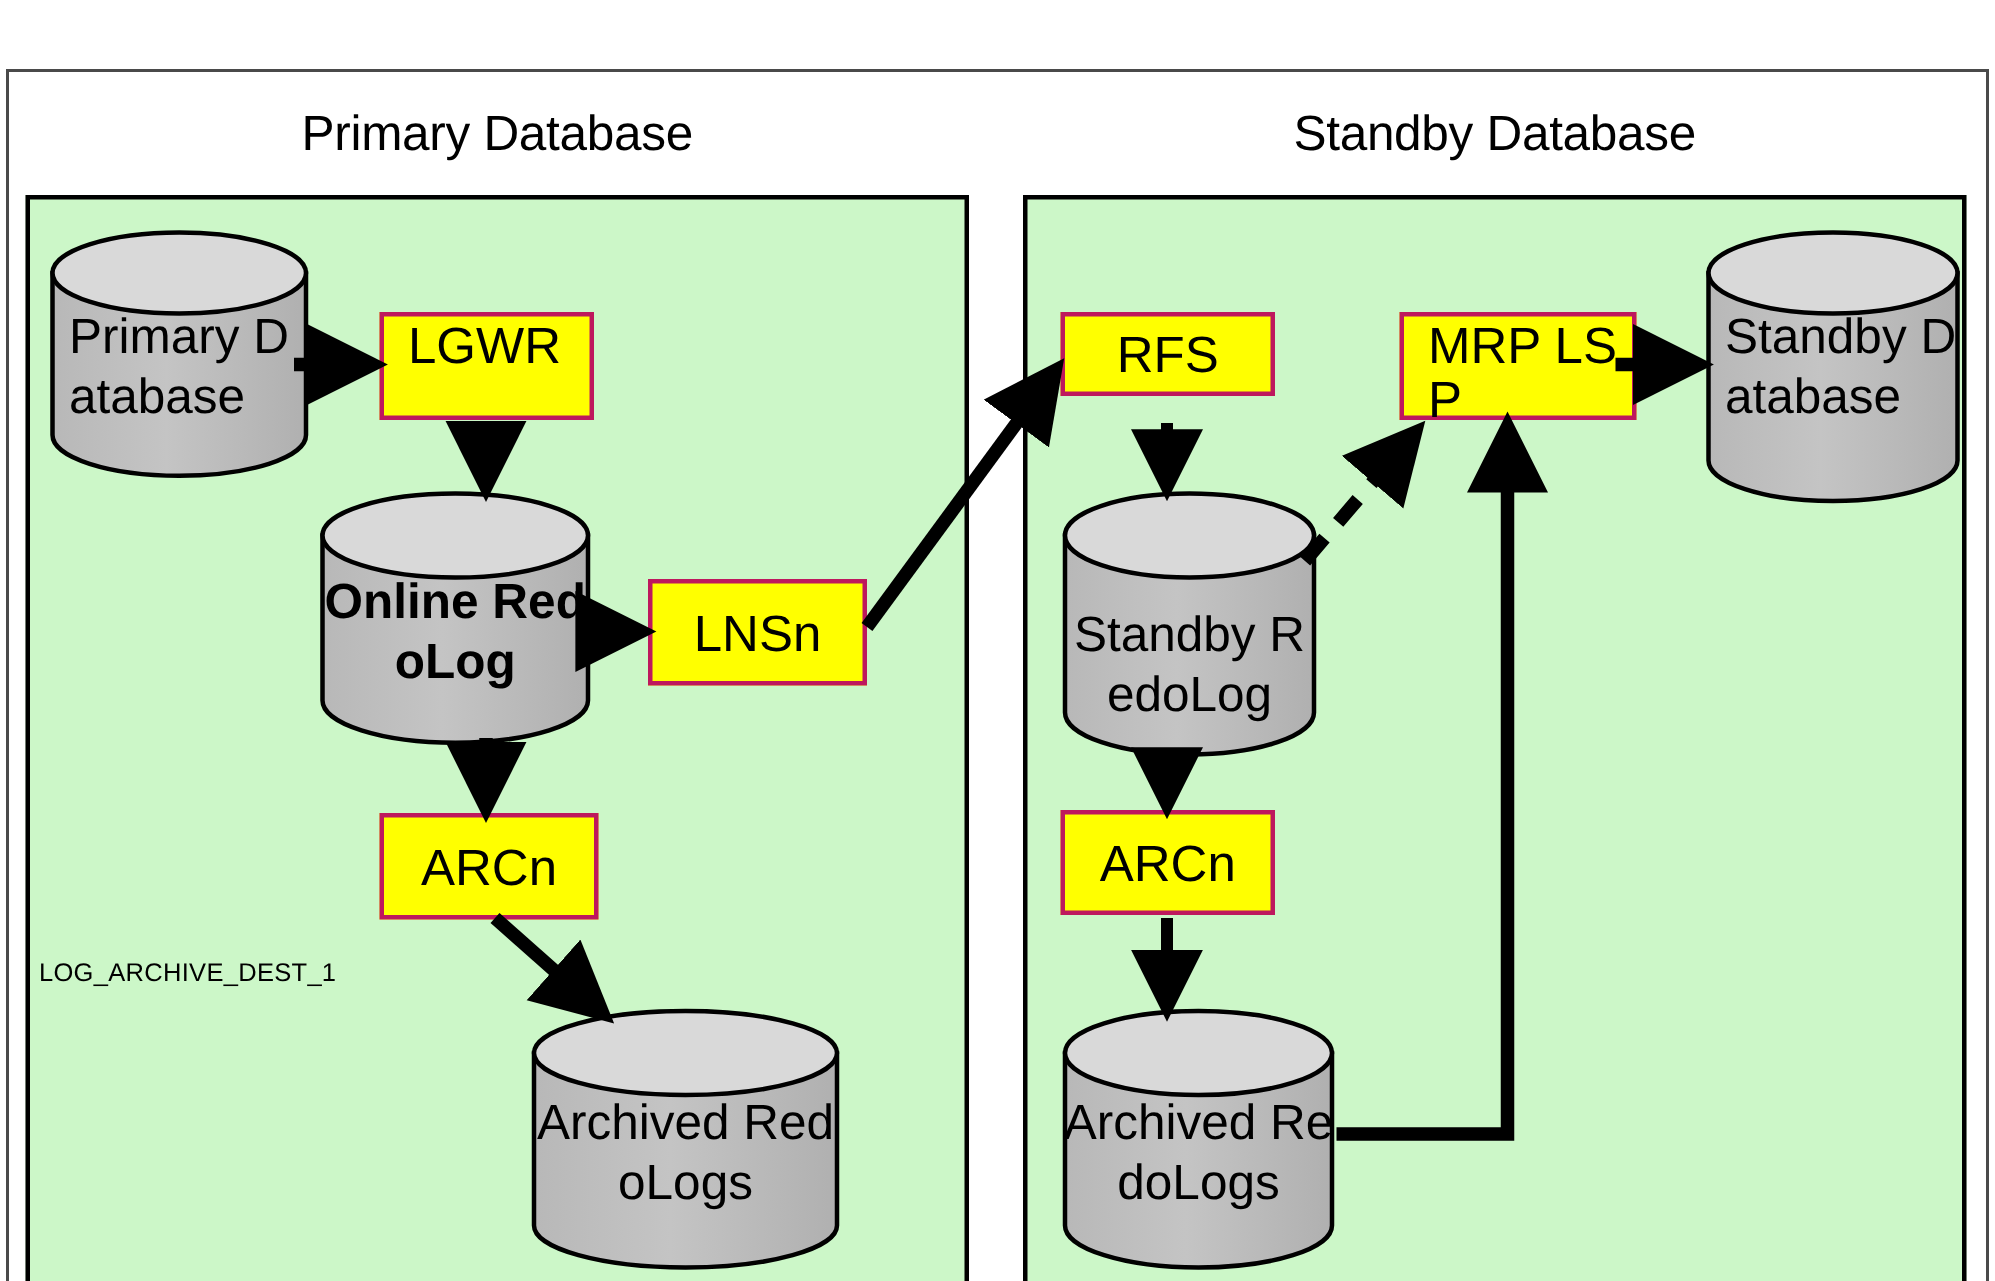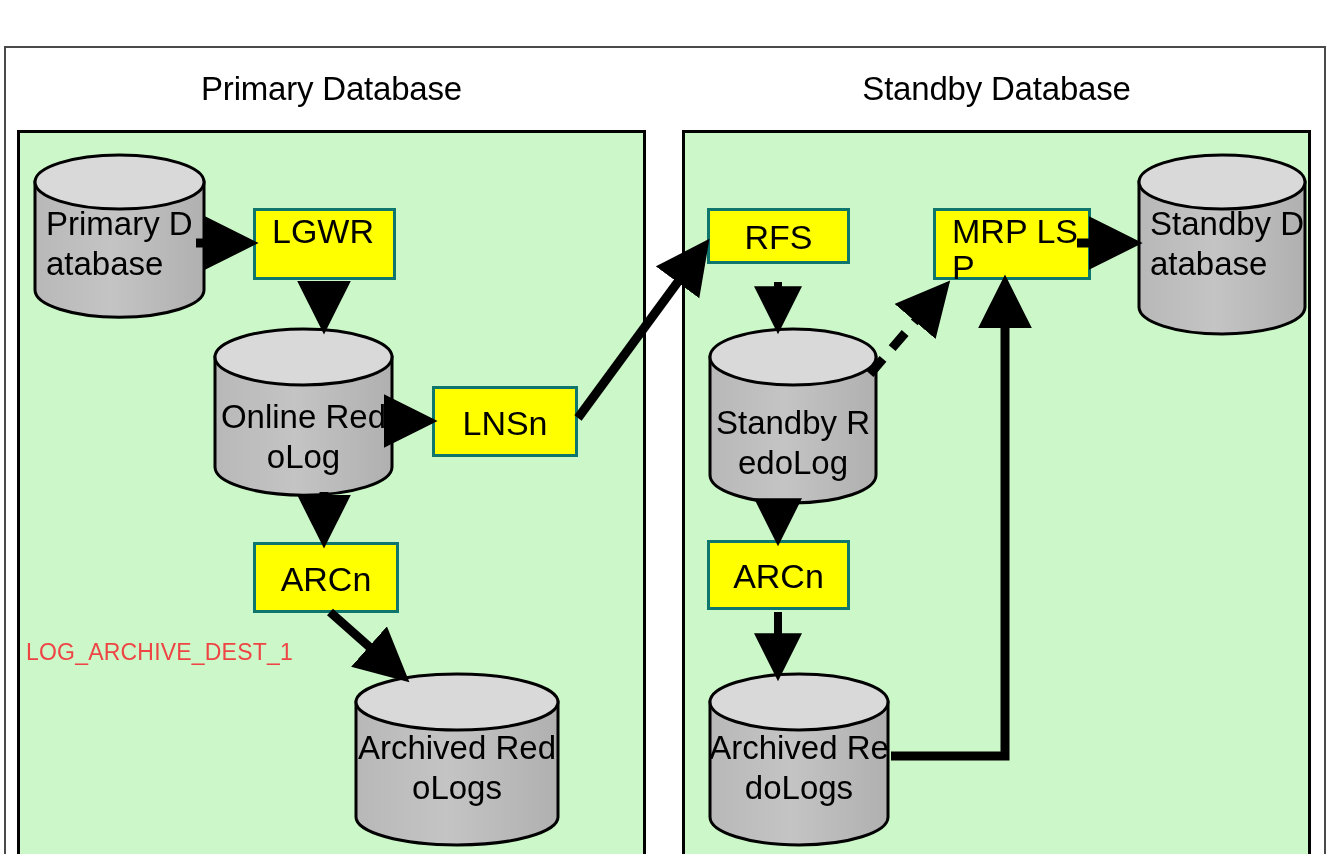--- a/index.html
+++ b/index.html
@@ -49,21 +49,21 @@
   .green-panel {
     position: absolute;
     background: #ccf7c8;
     border: 3px solid #000000;
     box-sizing: border-box;
   }
   
   .proc-box {
     position: absolute;
     background: #ffff00;
-    border: 3px solid #0f766e;
+    border: 3px solid #be185d;
     box-sizing: border-box;
     font-size: 34px;
     line-height: 36px;
     color: #000000;
     padding-left: 16px;
     padding-top: 2px;
     overflow: visible;
     white-space: pre-line;
     word-break: break-all;
   }
@@ -96,22 +96,22 @@
     word-break: break-all;
     pointer-events: none;
   }
   .cyl-label.left-align {
     text-align: left;
     padding-left: 14px;
     box-sizing: border-box;
   }
   .param-label {
     position: absolute;
-    font-size: 23px;
-    color: #ef4444;
+    font-size: 17px;
+    color: #000000;
     white-space: nowrap;
     letter-spacing: 0.2px;
   }
   #arrow-layer {
     position: absolute;
     left: 0;
     top: 0;
     width: 1330px;
     height: 854px;
     pointer-events: none;
@@ -154,21 +154,21 @@
       <defs>
         <linearGradient id="gbody2" x1="0" y1="0" x2="1" y2="0">
           <stop offset="0%" stop-color="#b8b8b8"></stop>
           <stop offset="45%" stop-color="#c4c4c4"></stop>
           <stop offset="100%" stop-color="#b0b0b0"></stop>
         </linearGradient>
       </defs>
       <path d="M3,30 L3,140 A88,28 0 0,0 180,140 L180,30 Z" fill="url(#gbody2)" stroke="#000" stroke-width="3"></path>
       <ellipse cx="91.5" cy="30" rx="88.5" ry="28" fill="#d9d9d9" stroke="#000" stroke-width="3"></ellipse>
     </svg>
-    <div class="cyl-label" style="top:70px;">Online RedoLog</div>
+    <div class="cyl-label" style="top:54px;font-weight:bold;">Online RedoLog</div>
   </div>
 
   <div class="proc-box center" style="left:432px; top:344px; width:146px; height:71px;">LNSn</div>
 
   <div class="proc-box center" style="left:253px; top:500px; width:146px; height:71px;">ARCn</div>
 
   <div class="param-label" style="left:26px; top:597px;">LOG_ARCHIVE_DEST_1</div>
 
   <div class="cyl" style="left:353px; top:630px; width:208px; height:177px;">
     <svg width="208" height="177" viewBox="0 0 208 177">

